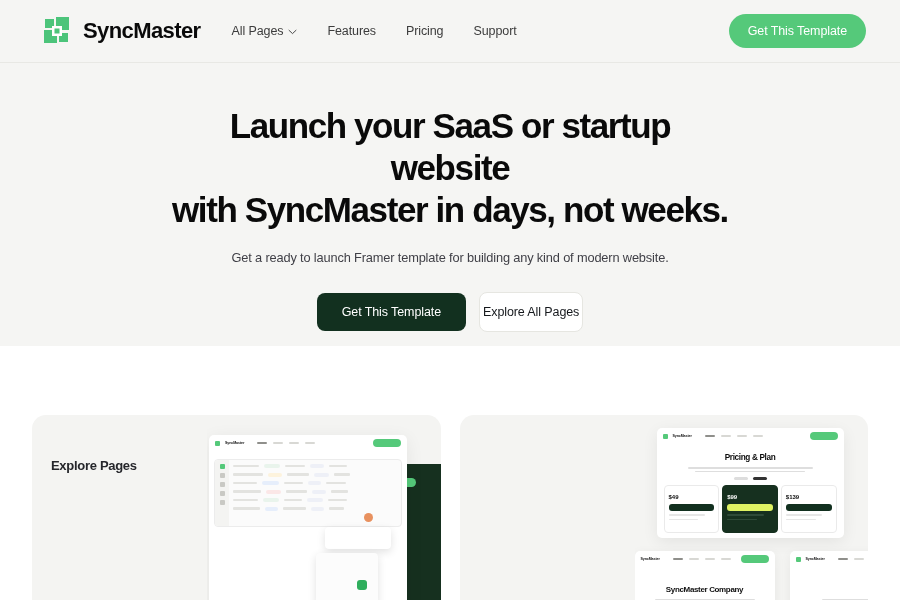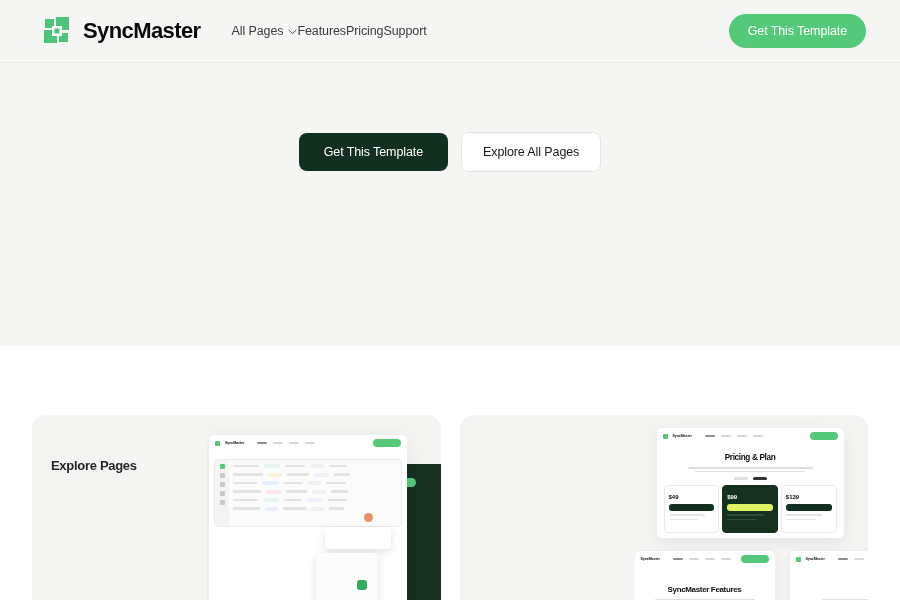--- a/index.html
+++ b/index.html
@@ -19,21 +19,21 @@
     border-bottom: 1px solid #e8e8e4;
     display: flex; align-items: center;
     padding: 0 34px 0 42px;
     position: relative;
   }
   .brand { display: flex; align-items: center; gap: 11px; }
   .logo-mark { width: 30px; height: 30px; position: relative; display:block; }
   .brand-name {
     font-size: 22px; font-weight: 700; letter-spacing: -0.6px; color: #0a0a0a;
   }
-  .nav-links { display: flex; align-items: center; margin-left: 31px; text-align: right; }
+  .nav-links { display: flex; align-items: center; gap: 30px; margin-left: 31px; text-align: right; }
   .nav-link {
     font-size: 12.5px; color: #3c3c3c; letter-spacing: -0.1px;
     display: flex; align-items: center; gap: 5px; cursor: pointer; white-space: nowrap;
   }
   .chev { display:block; }
   .nav-cta {
     margin-left: auto;
     background: #55c97a;
     color: #ffffff;
     font-size: 12.5px;
@@ -78,21 +78,21 @@
     padding: 12px 25px;
     border-radius: 8px;
     border: none; cursor: pointer;
     letter-spacing: -0.1px;
     font-family: "Liberation Sans", sans-serif;
   }
   .btn-secondary {
     background: #ffffff;
     color: #15181c;
     font-size: 12.5px;
-    padding: 12px 21px;
+    padding: 12px 3px;
     border-radius: 8px;
     border: 1px solid #e6e6e1; cursor: pointer;
     letter-spacing: -0.1px;
     font-family: "Liberation Sans", sans-serif;
   }
 
   
   .stats {
     background: #ffffff;
     padding: 69px 32px 0 32px;
@@ -246,20 +246,25 @@
       </div>
       <div class="nav-link">
         <span>Support</span>
       </div>
     </div>
 
     <button class="nav-cta">Get This Template</button>
   </div>
 
   <div class="hero">
+    <h1>
+      <span class="ln">Launch your SaaS or startup website</span>
+      <span class="ln">with SyncMaster in days, not weeks.</span>
+    </h1>
+    <div class="hero-sub">Get a ready to launch Framer template for building any kind of modern website.</div>
     <div class="hero-actions">
       <button class="btn-primary">Get This Template</button>
       <button class="btn-secondary">Explore All Pages</button>
     </div>
   </div>
 
   <div class="stats">
 
     <div class="stat-card">
       <div class="stat-text">
@@ -404,21 +409,21 @@
             <span class="mock-brand">SyncMaster</span>
             <span class="mock-navitems">
               <i class="mock-navitem dark"></i>
                 <i class="mock-navitem"></i>
                 <i class="mock-navitem"></i>
                 <i class="mock-navitem"></i>
             </span>
             <span class="mock-pill"></span>
           </div>
           <div style="text-align:center;padding:18px 10px 0 10px">
-            <div class="mock-sub-title">SyncMaster Features</div>
+            <div class="mock-sub-title">SyncMaster Company</div>
             <div class="mock-p">
               <div class="mock-line" style="width:100px"></div>
 
             </div>
           </div>
         </div>
 
         <div class="mock mock-sub-r">
           <div class="mock-top">
             <span class="mock-logo-dot"></span>

